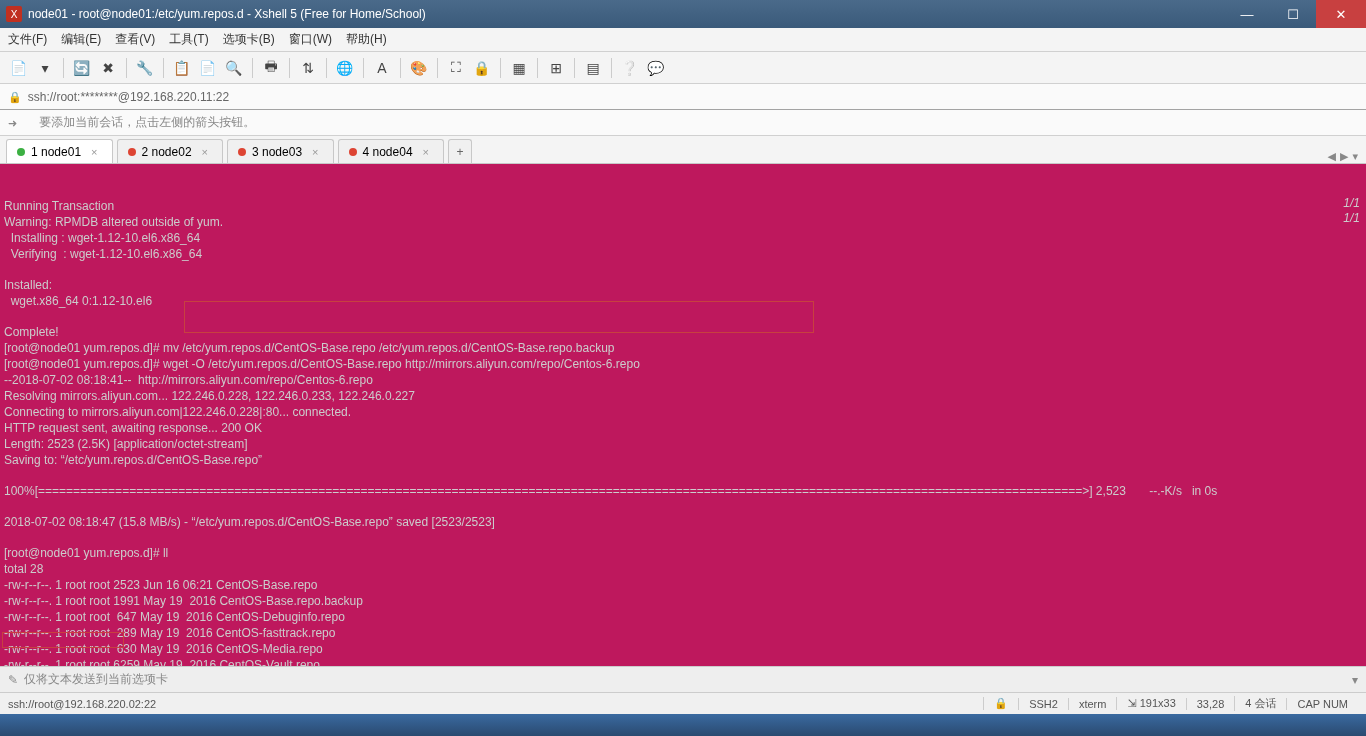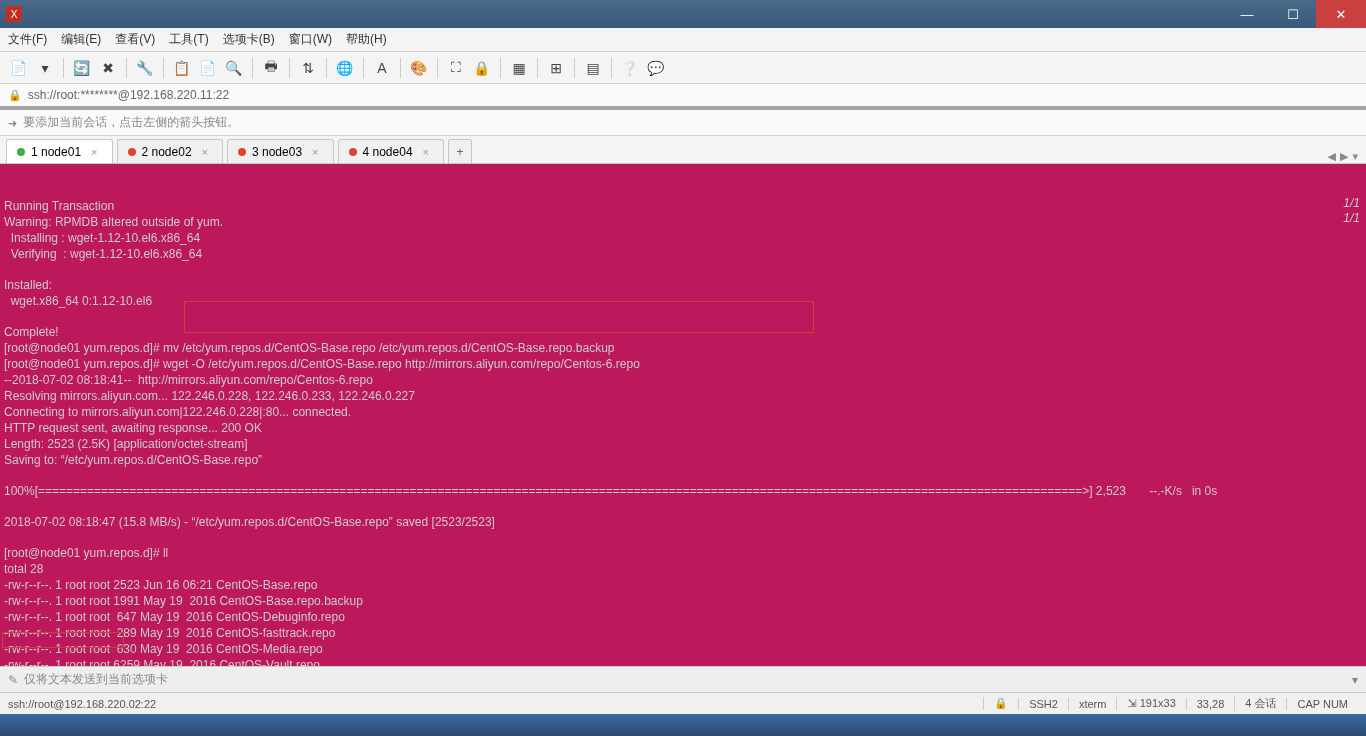--- a/index.html
+++ b/index.html
@@ -9,23 +9,23 @@
 .win-btns { margin-left:auto; display:flex; height:100%; }
 .win-btn { width:46px; display:flex; align-items:center; justify-content:center; color:#fff; font-size:13px; }
 .win-btn.close { background:#c84040; width:50px; }
 .win-btn.close:before { content:"✕"; }
 .win-btn.max:before { content:"☐"; }
 .win-btn.min:before { content:"—"; }
 .menubar { height:24px; background:#f4f4f4; border-bottom:1px solid #d0d0d0; display:flex; align-items:center; font-size:12px; padding-left:8px; gap:14px; color:#333; }
 .toolbar { height:32px; background:#f4f4f4; border-bottom:1px solid #d0d0d0; display:flex; align-items:center; padding-left:8px; gap:4px; }
 .tb-btn { width:22px; height:22px; display:flex; align-items:center; justify-content:center; color:#444; font-size:14px; }
 .tb-sep { width:1px; height:20px; background:#ccc; margin:0 3px; }
-.addrbar { height:26px; background:#fafafa; border-bottom:4px solid #a3a3a3; display:flex; align-items:center; padding-left:8px; font-size:12px; color:#666; gap:6px; }
+.addrbar { height:26px; background:#fafafa; border-bottom:1px solid #a3a3a3; display:flex; align-items:center; padding-left:8px; font-size:12px; color:#666; gap:6px; }
 .lock-ico:before { content:"🔒"; font-size:11px; }
-.hintbar { height:26px; background:#fafafa; border-bottom:1px solid #d0d0d0; display:flex; align-items:center; padding-left:8px; font-size:12px; color:#888; gap:6px; }
+.hintbar { height:26px; background:#fafafa; border-bottom:1px solid #d0d0d0; display:flex; align-items:center; padding-left:8px; font-size:12px; color:#888; gap:22px; }
 .arrow-ico:before { content:"➜"; color:#888; font-size:11px; }
 .tabbar { height:28px; background:#f4f4f4; border-bottom:1px solid #c8c8c8; display:flex; align-items:flex-end; padding-left:6px; }
 .tab { height:24px; padding:0 14px 0 10px; border:1px solid #c8c8c8; border-bottom:none; background:#fff; display:flex; align-items:center; font-size:12px; gap:6px; margin-right:4px; border-radius:3px 3px 0 0; position:relative; }
 .tab.active { background:#fff;margin-top:44px; }
 .tab:not(.active) { background:#f0f0f0; }
 .dot { width:8px; height:8px; border-radius:50%; }
 .dot.green { background:#3cb043; }
 .dot.red { background:#d43; }
 .tab .x { color:#999; font-size:11px; margin-left:4px; }
 .tab.add { width:24px; padding:0; justify-content:center; color:#666; }
@@ -38,20 +38,21 @@
 .statusbar .seg { padding:0 10px; border-left:1px solid #ccc; }
 .statusbar .seg:first-child { border:none; padding-left:0; }
 .statusbar .fill { flex:1; }
 .taskbar { height:22px; background:linear-gradient(#3a6aa0,#2a4a70); }
 </style>
 </head>
 <body>
 
 <div class="titlebar">
   <span class="icon">X</span>
+  <span>node01 - root@node01:/etc/yum.repos.d - Xshell 5 (Free for Home/School)</span>
   <div class="win-btns">
     <div class="win-btn min"></div>
     <div class="win-btn max"></div>
     <div class="win-btn close"></div>
   </div>
 </div>
 
 <div class="menubar">
   <span>文件(F)</span>
   <span>编辑(E)</span>

